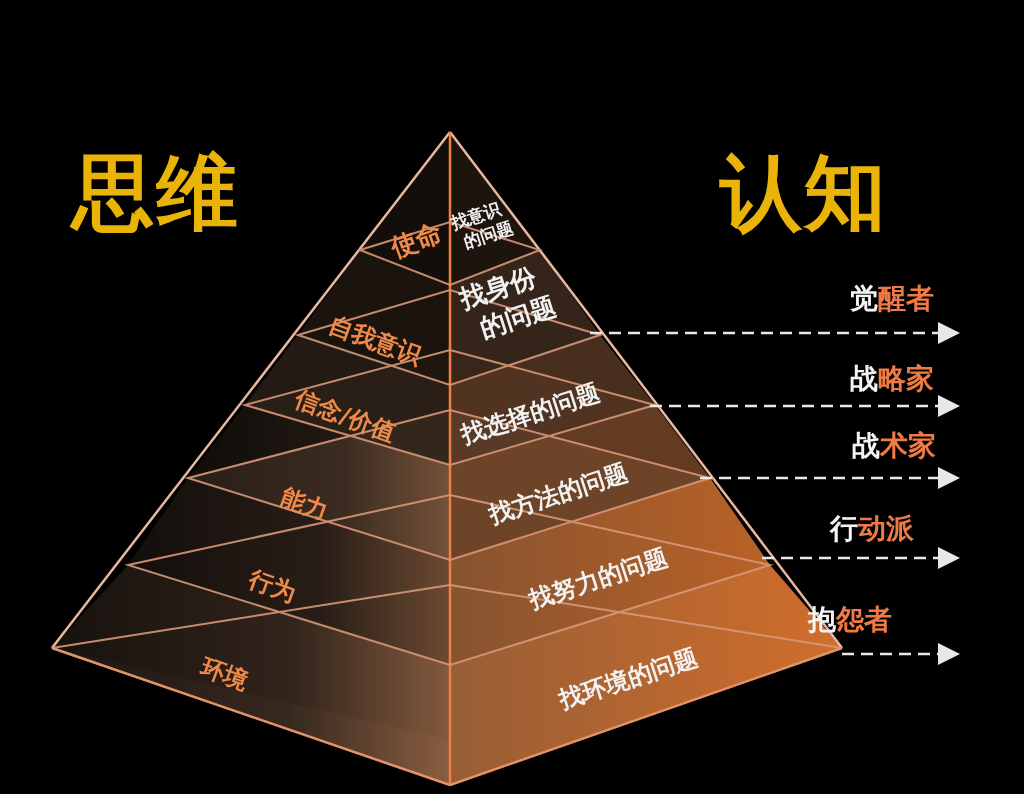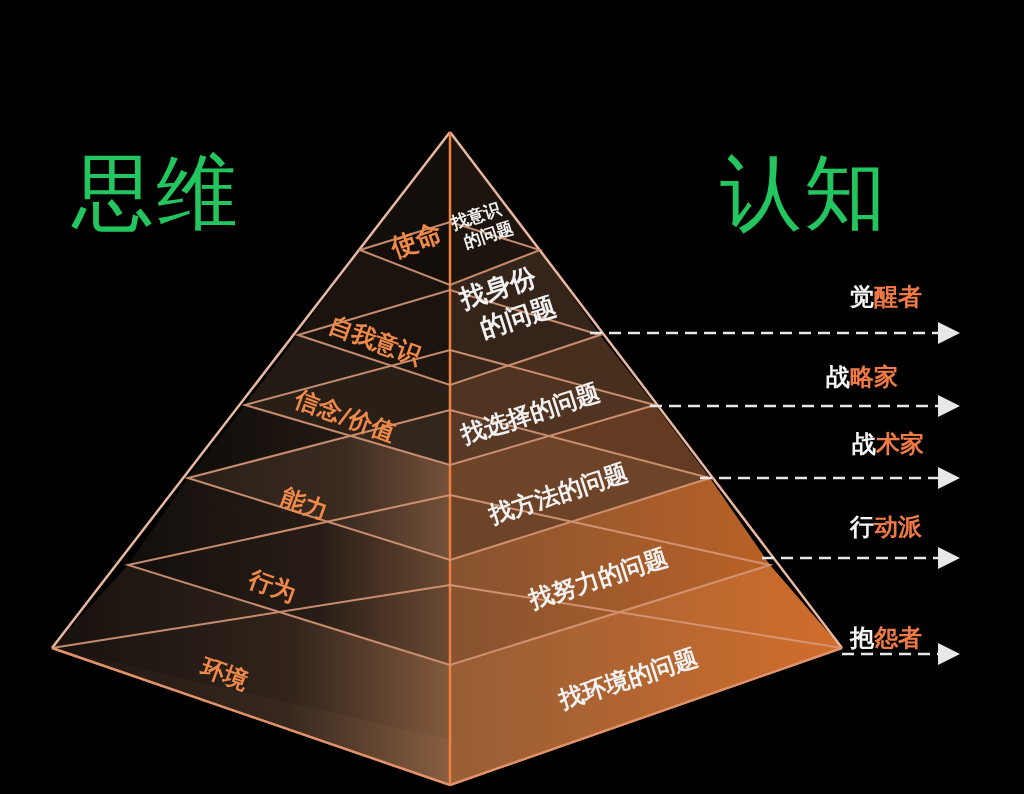--- a/index.html
+++ b/index.html
@@ -1,22 +1,22 @@
 <!DOCTYPE html>
 <html><head>
 <meta charset="utf-8">
 <style>
   html, body { margin:0; padding:0; background:#000; }
   body { width:1024px; height:794px; position:relative; overflow:hidden;
          font-family: "DejaVu Sans", "Liberation Sans", sans-serif; }
-  .title { position:absolute; color:#22c55e; font-weight:normal; font-size:82px; line-height:1; letter-spacing:2px; }
+  .title { position:absolute; color:#eab308; font-weight:bold; font-size:82px; line-height:1; letter-spacing:2px; }
   #title-left { left:72px; top:152px; }
   #title-right { left:686px; top:152px;margin-left:34px; }
   svg { position:absolute; left:0; top:0; }
-  .role { position:absolute; font-size:24px; font-weight:bold; line-height:1; white-space:nowrap; }
+  .role { position:absolute; font-size:28px; font-weight:bold; line-height:1; white-space:nowrap; }
   .role .w { color:#f4f4f4; }
   .role .o { color:#f07a45; }
   .lbl-left { position:absolute; color:#f08a4a; font-weight:bold; font-size:24px; white-space:nowrap; transform-origin:left center; }
   .lbl-right { position:absolute; color:#f2f2f2; font-weight:bold; font-size:24px; white-space:nowrap; transform-origin:left center; }
 </style>
 </head>
 <body>
 
 <svg width="1024" height="794" viewBox="0 0 1024 794">
   <defs>
@@ -111,24 +111,24 @@
   <div style="padding-left:10px;">的问题</div>
 </div>
 <div class="lbl-right" style="left:462px; top:420px; transform:rotate(-18deg);">找选择的问题</div>
 <div class="lbl-right" style="left:490px; top:500px; transform:rotate(-18deg);">找方法的问题</div>
 <div class="lbl-right" style="left:530px; top:585px; transform:rotate(-18deg);">找努力的问题</div>
 <div class="lbl-right" style="left:560px; top:685px; transform:rotate(-18deg);">找环境的问题</div>
 
 <div class="role" style="left:850px; top:285px;">
   <span class="w">觉</span><span class="o">醒者</span>
 </div>
-<div class="role" style="left:826px; top:365px;text-align:right;">
+<div class="role" style="left:850px; top:365px;text-align:right;">
   <span class="w">战</span><span class="o">略家</span>
 </div>
 <div class="role" style="left:852px; top:432px;">
   <span class="w">战</span><span class="o">术家</span>
 </div>
-<div class="role" style="left:850px; top:515px;">
+<div class="role" style="left:830px; top:515px;">
   <span class="w">行</span><span class="o">动派</span>
 </div>
-<div class="role" style="left:850px; top:606px;margin-top:20px;">
+<div class="role" style="left:808px; top:606px;">
   <span class="w">抱</span><span class="o">怨者</span>
 </div>
 
 </body></html>

